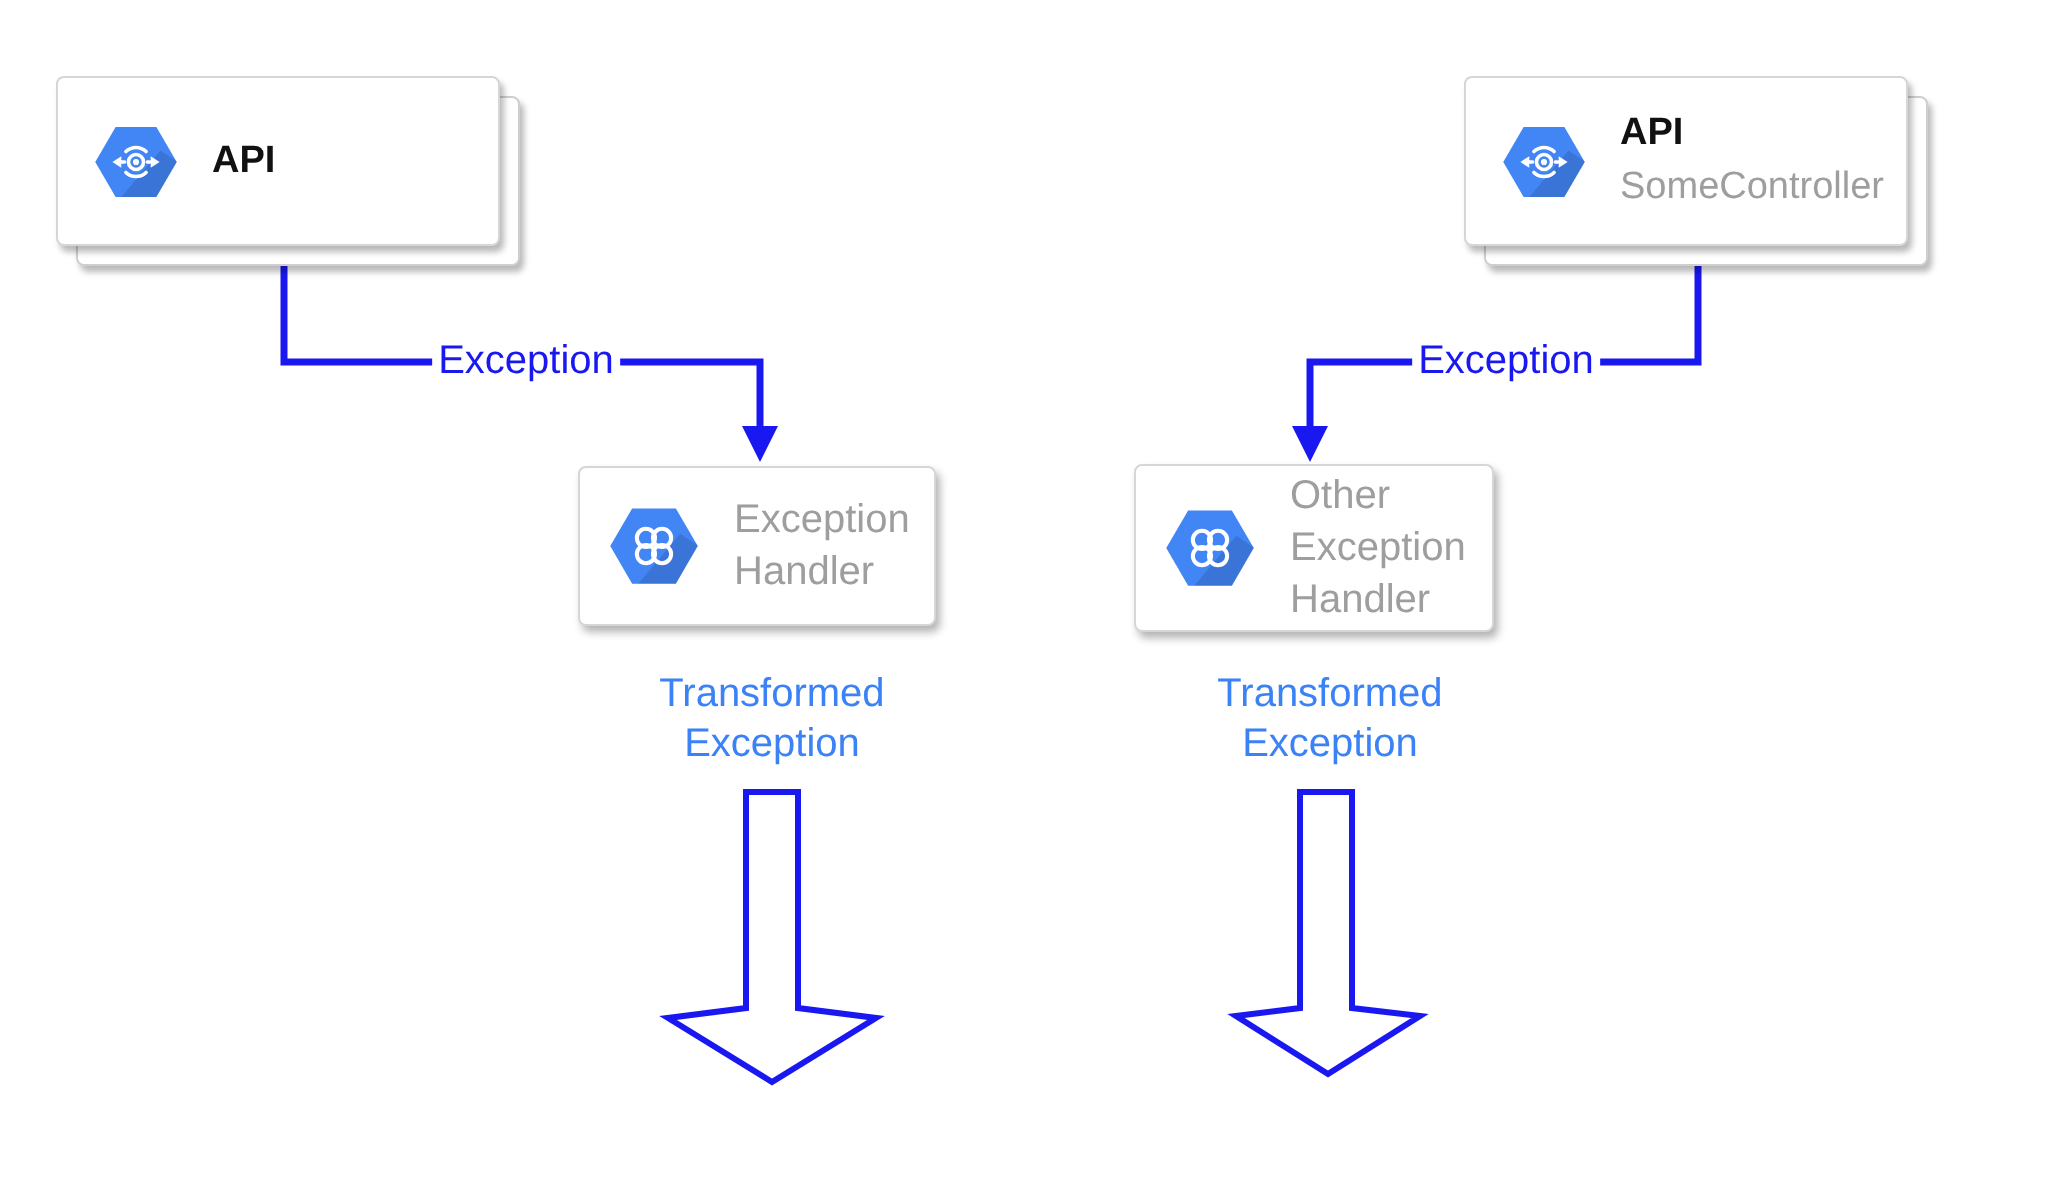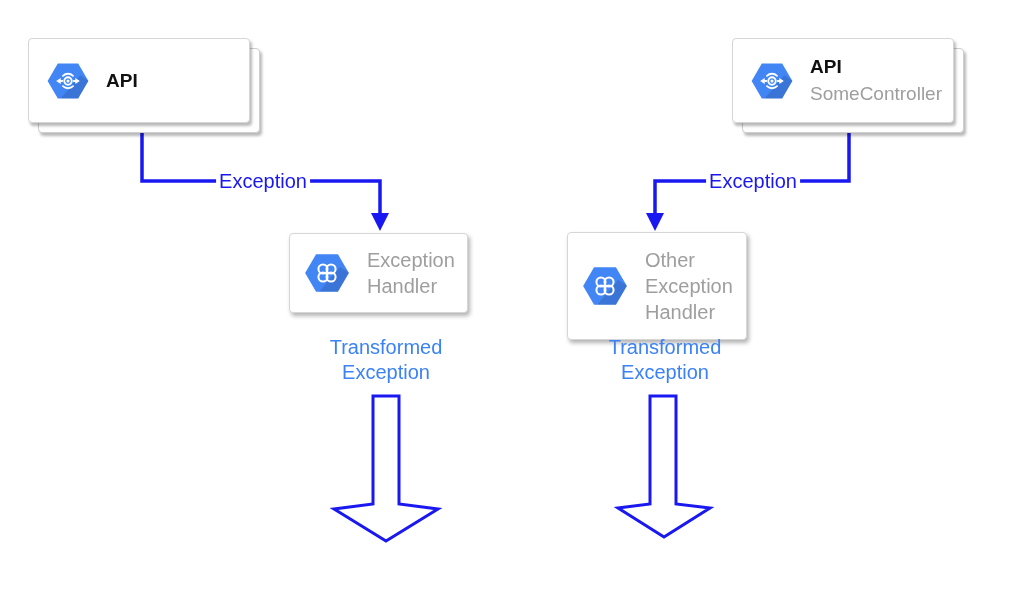--- a/index.html
+++ b/index.html
@@ -107,21 +107,21 @@
       <svg class="icon" width="48" height="42">
         <use href="#icon-hex-endpoints" width="48" height="42"></use>
       </svg>
       <div class="txt gray-lines">
         <div>Exception</div>
         <div>Handler</div>
       </div>
     </div>
   </div>
 
-  <div class="node single" style="left:567px;top:232px;width:180px;height:108px">
+  <div class="node single" style="left:567px;top:232px;width:180px;height:84px">
     <div class="card-front" style="padding-left:13px">
       <svg class="icon" width="48" height="42">
         <use href="#icon-hex-endpoints" width="48" height="42"></use>
       </svg>
       <div class="txt gray-lines">
         <div>Other</div>
         <div>Exception</div>
         <div>Handler</div>
       </div>
     </div>

